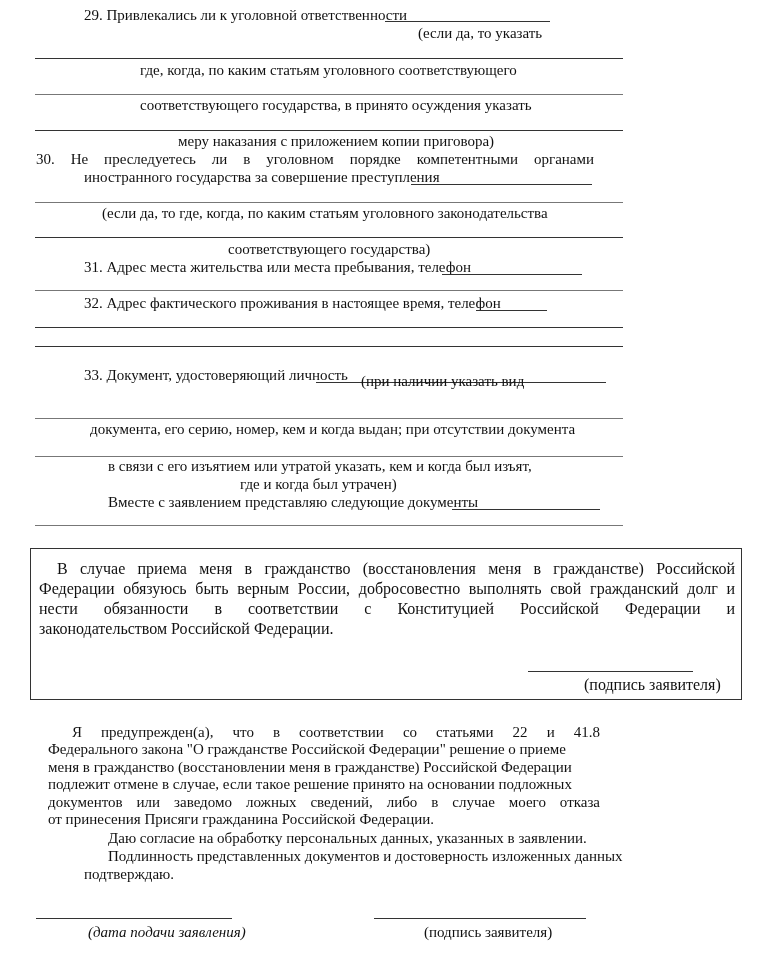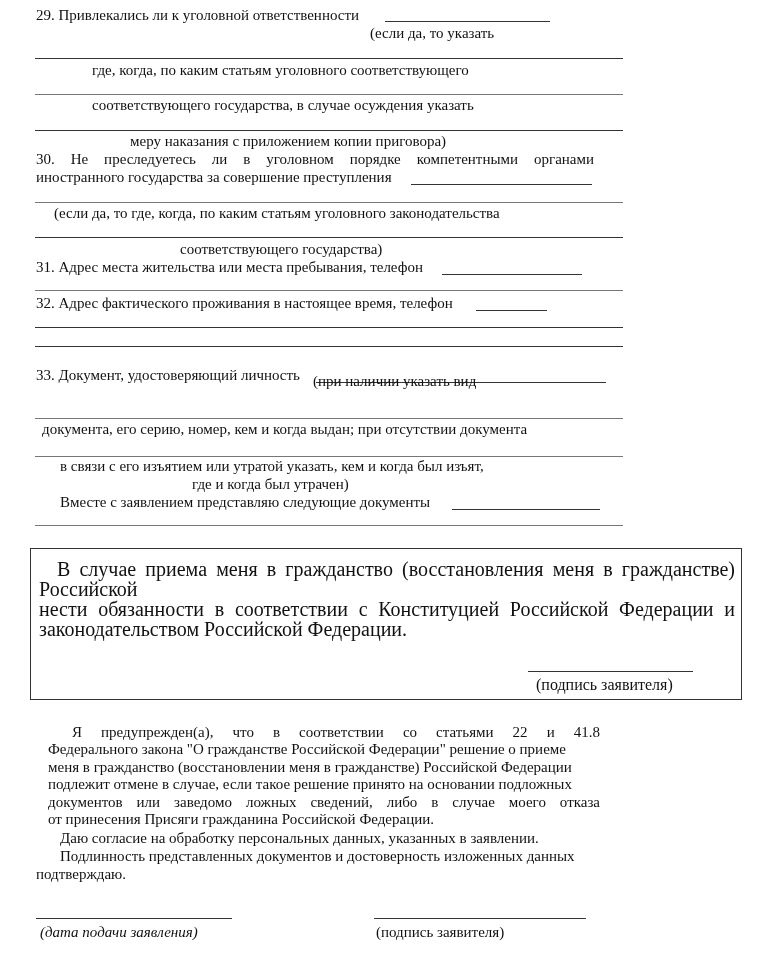--- a/index.html
+++ b/index.html
@@ -1,38 +1,38 @@
 <!DOCTYPE html>
 <html><head>
 <meta charset="utf-8">
 <style>
   html, body { margin:0; padding:0; background:#ffffff; }
   body { width:770px; height:958px; position:relative; overflow:hidden;
          font-family:"Liberation Serif", serif; font-size:15px; color:#111; }
-  .t { position:absolute; white-space:nowrap; line-height:18px; }
+  .t { position:absolute; white-space:nowrap; line-height:18px;margin-left:48px; }
   .rule { position:absolute; height:0; border-top:1px solid #333; }
   .rule.light { border-top-color:#777; }
   .just { position:absolute; text-align:justify; text-align-last:justify; white-space:normal; line-height:18px; }
   .box { position:absolute; left:30px; top:548px; width:712px; height:152px; border:1px solid #333; box-sizing:border-box; }
-  .box .bp { position:absolute; left:8px; width:696px; line-height:20px; font-size:20px; text-align:justify; }
+  .box .bp { position:absolute; left:8px; width:696px; line-height:20px; font-size:16px; text-align:justify; }
   .box .bp.lastjust { text-align-last:justify; }
   .para { position:absolute; left:48px; width:552px; line-height:17.5px; text-align:justify; }
 </style>
 </head>
 <body>
 
 <div class="t" style="left:36px;top:6px;">
   <span>29. Привлекались ли к уголовной ответственности</span>
 </div>
 <div class="rule" style="left:385px;top:21px;width:165px;"></div>
 <div class="t" style="left:370px;top:24px;">(если да, то указать</div>
 <div class="rule" style="left:35px;top:58px;width:588px;"></div>
 <div class="t" style="left:92px;top:61px;">где, когда, по каким статьям уголовного соответствующего</div>
 <div class="rule light" style="left:35px;top:94px;width:588px;"></div>
-<div class="t" style="left:92px;top:96px;">соответствующего государства, в случае осуждения указать</div>
+<div class="t" style="left:92px;top:96px;">соответствующего государства, в принято осуждения указать</div>
 <div class="rule" style="left:35px;top:130px;width:588px;"></div>
 <div class="t" style="left:130px;top:132px;">меру наказания с приложением копии приговора)</div>
 
 <div class="just" style="left:36px;top:150px;width:558px;">30.  Не преследуетесь ли в уголовном порядке компетентными органами</div>
 <div class="t" style="left:36px;top:168px;">иностранного государства за совершение преступления</div>
 <div class="rule" style="left:411px;top:184px;width:181px;"></div>
 <div class="rule light" style="left:35px;top:202px;width:588px;"></div>
 <div class="t" style="left:54px;top:204px;">(если да, то где, когда, по каким статьям уголовного законодательства</div>
 <div class="rule" style="left:35px;top:237px;width:588px;"></div>
 <div class="t" style="left:180px;top:240px;">соответствующего государства)</div>
@@ -54,20 +54,21 @@
 <div class="rule light" style="left:35px;top:456px;width:588px;"></div>
 <div class="t" style="left:60px;top:457px;">в связи с его изъятием или утратой указать, кем и когда был изъят,</div>
 <div class="t" style="left:192px;top:475px;">где и когда был утрачен)</div>
 
 <div class="t" style="left:60px;top:493px;">Вместе с заявлением представляю следующие документы</div>
 <div class="rule" style="left:452px;top:509px;width:148px;"></div>
 <div class="rule light" style="left:35px;top:525px;width:588px;"></div>
 
 <div class="box">
   <div class="bp lastjust" style="top:10px;text-indent:18px;">В случае приема меня в гражданство (восстановления меня в гражданстве) Российской</div>
+  <div class="bp lastjust" style="top:30px;">Федерации обязуюсь быть верным России, добросовестно выполнять свой гражданский долг и</div>
   <div class="bp lastjust" style="top:50px;">нести обязанности в соответствии с Конституцией Российской Федерации и</div>
   <div class="bp" style="top:70px;">законодательством Российской Федерации.</div>
   <div class="rule" style="left:497px;top:122px;width:165px;"></div>
   <div class="t" style="left:505px;top:127px;font-size:16px;">(подпись заявителя)</div>
 </div>
 
 <div class="para" style="top:724px;text-align-last:justify;padding-left:24px;width:528px;">Я предупрежден(а), что в соответствии со статьями 22 и 41.8</div>
 <div class="para" style="top:741px;">Федерального закона "О гражданстве Российской Федерации" решение о приеме</div>
 <div class="para" style="top:759px;">меня в гражданство (восстановлении меня в гражданстве) Российской Федерации</div>
 <div class="para" style="top:776px;">подлежит отмене в случае, если такое решение принято на основании подложных</div>

